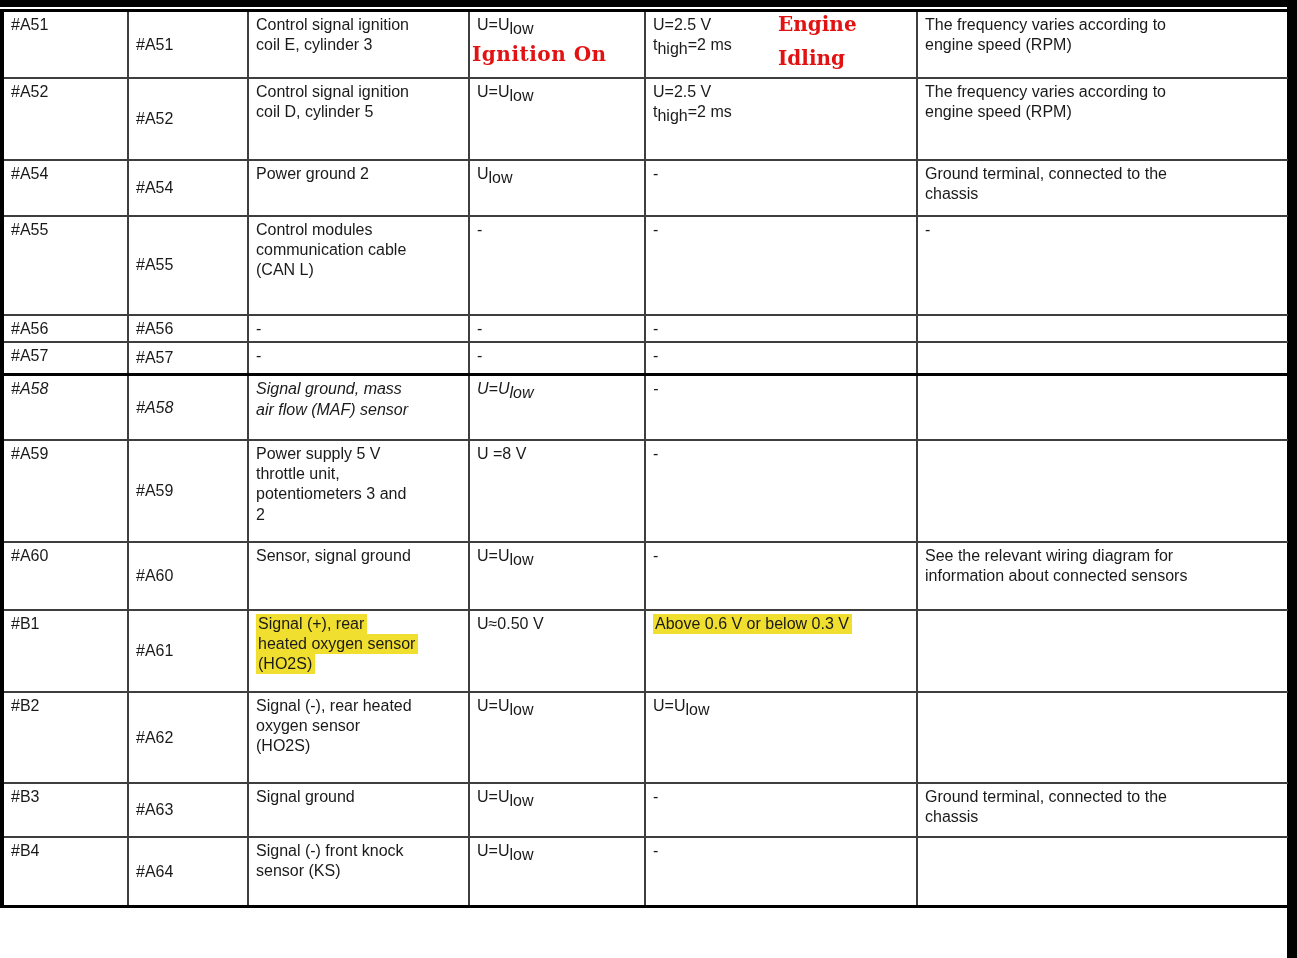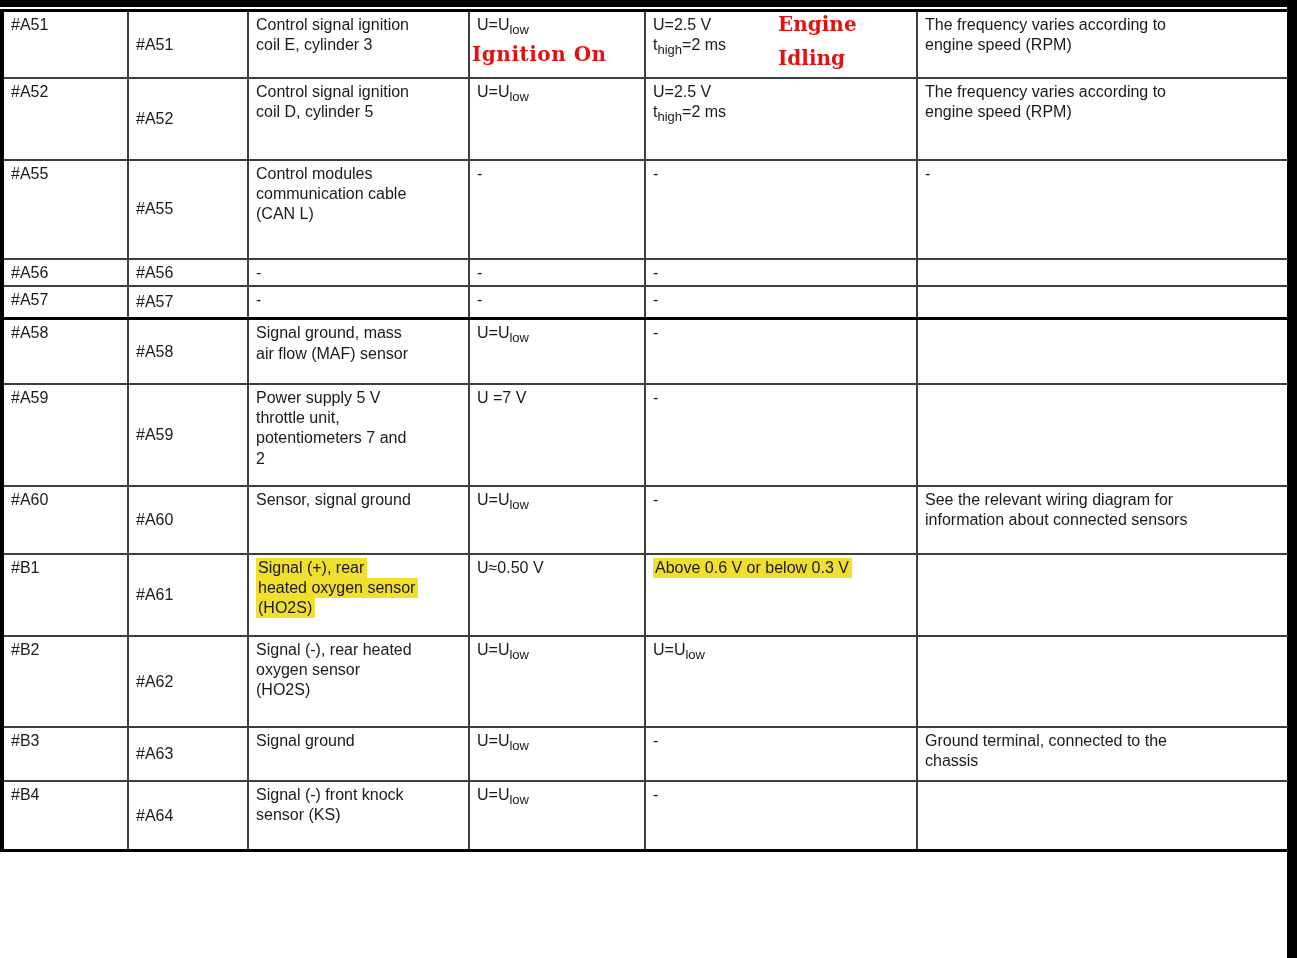--- a/index.html
+++ b/index.html
@@ -13,23 +13,23 @@
   table.pintable {
     position:absolute; left:0; top:9px; width:1287px;
     border-collapse:collapse; table-layout:fixed;
     border:3px solid #000; border-left:4px solid #000;
   }
   td {
     border:2px solid #3e3e3e; vertical-align:top;
     padding:3px 6px 2px 7px; font-size:16px; line-height:1.27;
     color:#1a1a1a; overflow:hidden; word-wrap:break-word;
   }
-  tr.sep td { border-top:3px solid #000; }
+  tr.sep td { border-top:3px solid #000;font-style:italic; }
   td.c2 { vertical-align:middle; }
-  sub { font-size:13px; line-height:1; }
+  sub { font-size:16px; line-height:1; }
   .ln { min-height:0; }
   .hl { background:var(--hl,#f1df2f); padding:1px 3px 2px 2px; }
 
   .ann {
     position:absolute; font-family:"DejaVu Serif", serif; font-weight:bold;
     color:var(--red,#e31212); font-size:20px; white-space:nowrap;
   }
   .ann-ign  { left:472px; top:42px; letter-spacing:.5px; }
   .ann-idle { left:778px; top:7px;  line-height:34px; }
 </style>
@@ -81,20 +81,35 @@
         <div class="ln prune"><span class="prune">U=2.5 V</span></div>
         <div class="ln prune"><span class="prune">t</span><sub class="prune">high</sub><span class="prune">=2 ms</span></div>
       </td>
       <td class="c6">
         <div class="ln prune">The frequency varies according to</div>
         <div class="ln prune">engine speed (RPM)</div>
       </td>
     </tr>
 
 
+    <tr style="height:56px">
+      <td class="c1">#A54</td>
+      <td class="c2">#A54</td>
+      <td class="c3">
+            <div class="ln prune">Power ground 2</div>
+          </td>
+      <td class="c4"><span class="prune">U</span><sub class="prune">low</sub></td>
+      <td class="c5">
+            <div class="ln prune"><span class="prune">-</span></div>
+          </td>
+      <td class="c6">
+        <div class="ln prune">Ground terminal, connected to the</div>
+        <div class="ln prune">chassis</div>
+      </td>
+    </tr>
 
     <tr style="height:99px">
       <td class="c1">#A55</td>
       <td class="c2">#A55</td>
       <td class="c3">
         <div class="ln prune">Control modules</div>
         <div class="ln prune">communication cable</div>
         <div class="ln prune">(CAN L)</div>
       </td>
       <td class="c4"><span class="prune">-</span></td>
@@ -145,24 +160,24 @@
           </td>
       <td class="c6"></td>
     </tr>
 
     <tr style="height:102px">
       <td class="c1">#A59</td>
       <td class="c2">#A59</td>
       <td class="c3">
         <div class="ln prune">Power supply 5 V</div>
         <div class="ln prune">throttle unit,</div>
-        <div class="ln prune">potentiometers 7 and</div>
+        <div class="ln prune">potentiometers 3 and</div>
         <div class="ln prune">2</div>
       </td>
-      <td class="c4"><span class="prune">U =7 V</span></td>
+      <td class="c4"><span class="prune">U =8 V</span></td>
       <td class="c5">
             <div class="ln prune"><span class="prune">-</span></div>
           </td>
       <td class="c6"></td>
     </tr>
 
     <tr style="height:68px">
       <td class="c1">#A60</td>
       <td class="c2">#A60</td>
       <td class="c3">

